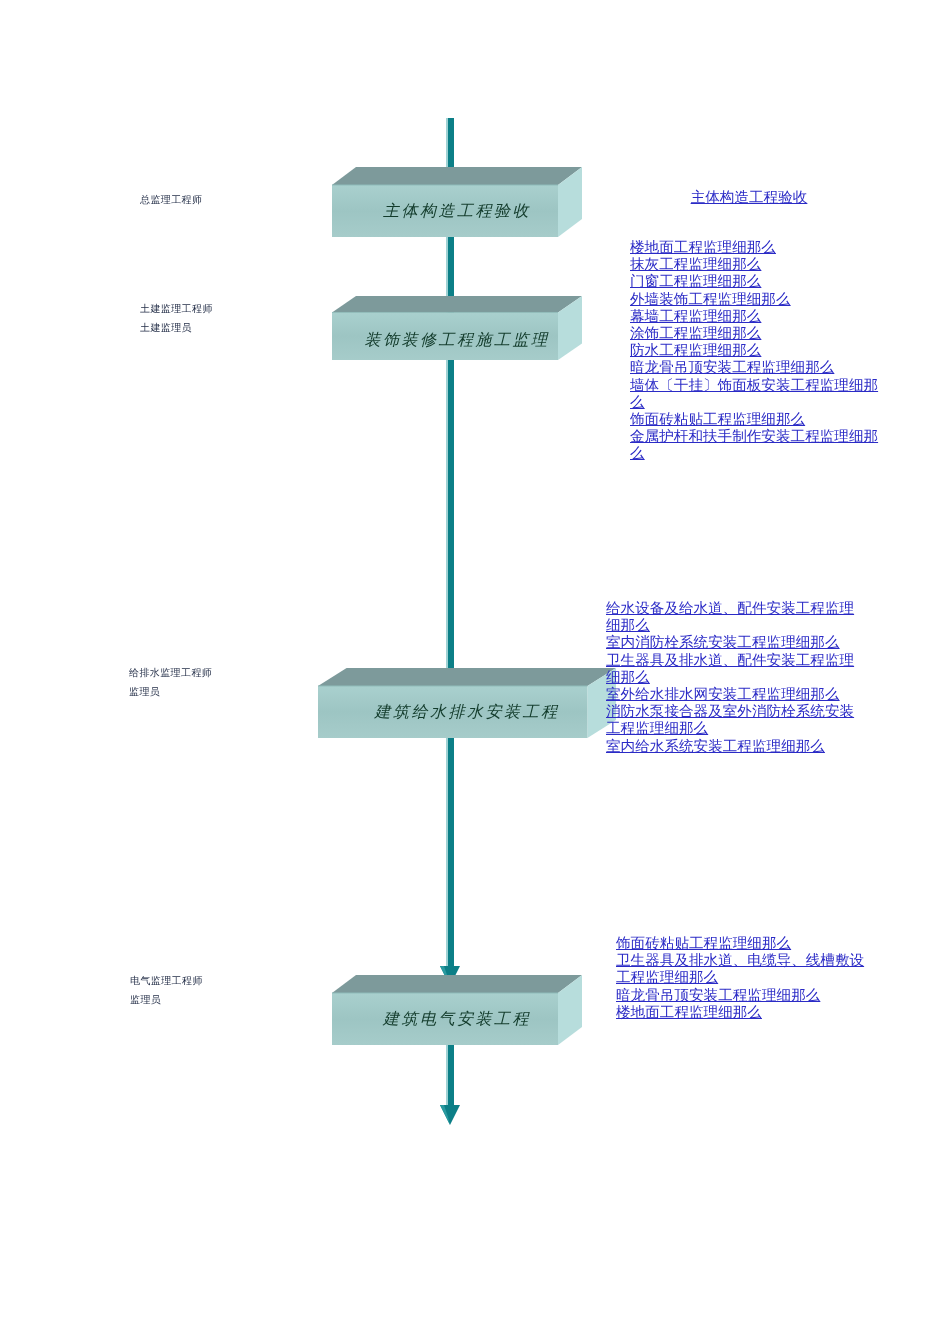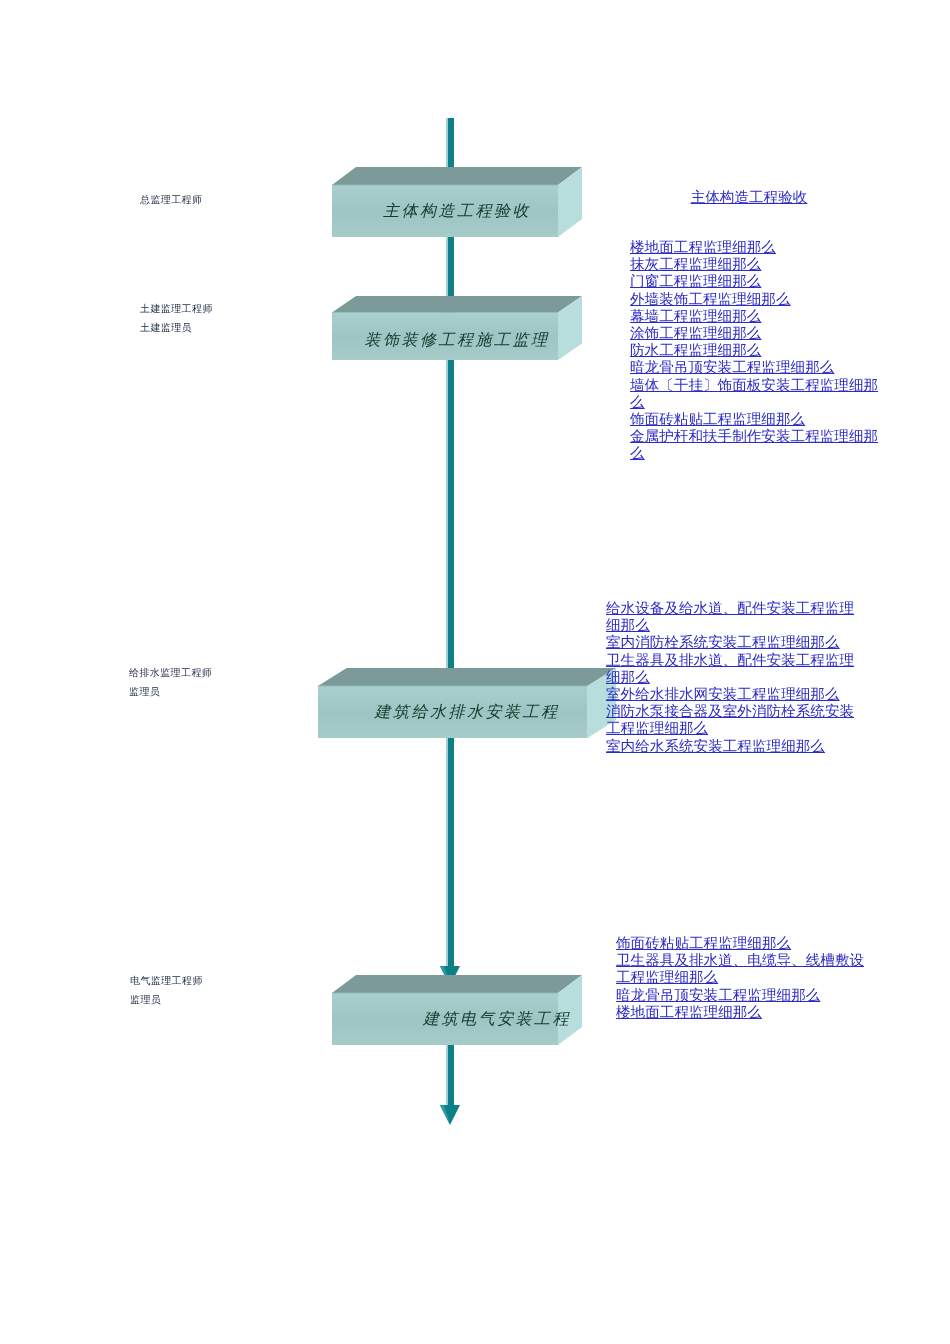--- a/index.html
+++ b/index.html
@@ -172,21 +172,21 @@
       <polygon points="0,18 24,0 250,0 226,18" fill="#7d9a9b"></polygon>
       <polygon points="226,18 250,0 250,52 226,70" fill="#b7dddc"></polygon>
       <linearGradient id="g4" x1="0" y1="0" x2="0" y2="1">
         <stop offset="0%" stop-color="#a9d0ce"></stop>
         <stop offset="50%" stop-color="#9dc5c3"></stop>
         <stop offset="100%" stop-color="#a6ccca"></stop>
       </linearGradient>
       <polygon points="0,18 226,18 226,70 0,70" fill="url(#g4)"></polygon>
       <polyline points="0,18 226,18" fill="none" stroke="#8fbbb9" stroke-width="1"></polyline>
     </svg>
-    <div class="label" style="top:34px;padding-left:40px;">建筑电气安装工程</div>
+    <div class="label" style="top:34px;">建筑电气安装工程</div>
   </div>
 
   <div class="role-label" style="left:140px; top:190px;">总监理工程师</div>
 
   <div class="role-label" style="left:140px; top:299px;">土建监理工程师
 土建监理员</div>
 
   <div class="role-label" style="left:129px; top:663px;">给排水监理工程师
 监理员</div>
 

